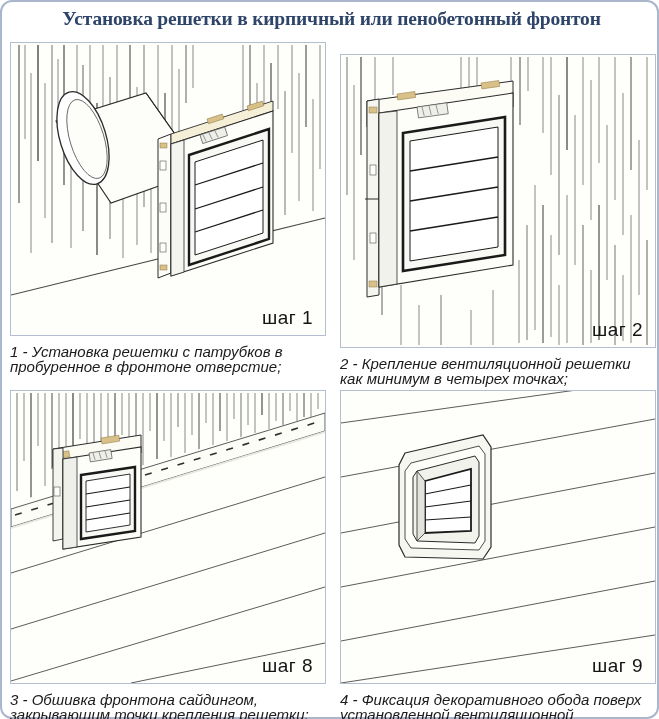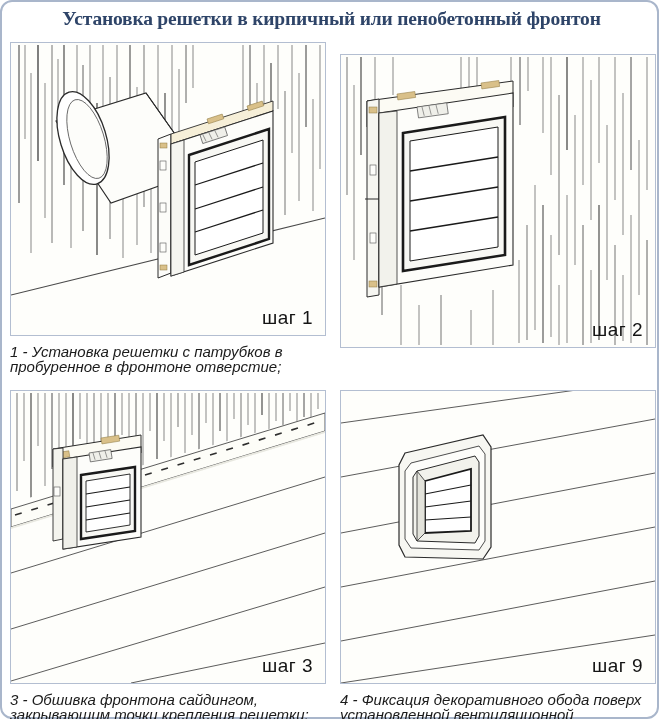--- a/index.html
+++ b/index.html
@@ -252,20 +252,21 @@
             <rect x="76" y="52" width="30" height="11" transform="rotate(-8 76 52)" fill="#efefe9" stroke="#555" stroke-width="0.7"></rect>
             <g stroke="#444" stroke-width="0.5">
               <line x1="81" y1="52" x2="82" y2="61" transform="rotate(-8 81 52)"></line>
               <line x1="88" y1="51" x2="89" y2="60" transform="rotate(-8 88 51)"></line>
               <line x1="95" y1="50" x2="96" y2="59" transform="rotate(-8 95 50)"></line>
             </g>
           </g>
         </svg>
         <div class="steplabel">шаг 2</div>
       </div>
+      <div class="caption">2 - Крепление вентиляционной решетки как минимум в четырех точках;</div>
     </div>
 
     <div class="cell c2">
       <div class="figbox">
         <svg width="314" height="292" viewBox="0 0 314 292">
           <defs>
             <clipPath id="wallclip3">
                 <path d="M0 0 H314 V22 L0 112 Z"></path>
               </clipPath>
           </defs>
@@ -343,21 +344,21 @@
             <path d="M75 116 L119 109" stroke="#1a1a1a" stroke-width="1.2" fill="none"></path>
             <path d="M75 129 L119 122" stroke="#1a1a1a" stroke-width="1.2" fill="none"></path>
             <rect x="78" y="62" width="22" height="9" transform="rotate(-9 78 62)" fill="#efefe9" stroke="#555" stroke-width="0.7"></rect>
             <g stroke="#444" stroke-width="0.5">
               <line x1="82" y1="62" x2="83" y2="69" transform="rotate(-9 82 62)"></line>
               <line x1="88" y1="61" x2="89" y2="68" transform="rotate(-9 88 61)"></line>
               <line x1="94" y1="60" x2="95" y2="67" transform="rotate(-9 94 60)"></line>
             </g>
           </g>
         </svg>
-        <div class="steplabel">шаг 3</div>
+        <div class="steplabel">шаг 8</div>
       </div>
       <div class="caption">3 - Обшивка фронтона сайдингом, закрывающим точки крепления решетки;</div>
     </div>
 
     <div class="cell c3">
       <div class="figbox">
         <svg width="314" height="292" viewBox="0 0 314 292">
           <rect x="0" y="0" width="314" height="292" fill="#fefefb"></rect>
           <g stroke="#4a4a4a" stroke-width="0.9" fill="none">
             <path d="M0 32 L314 -12"></path>

